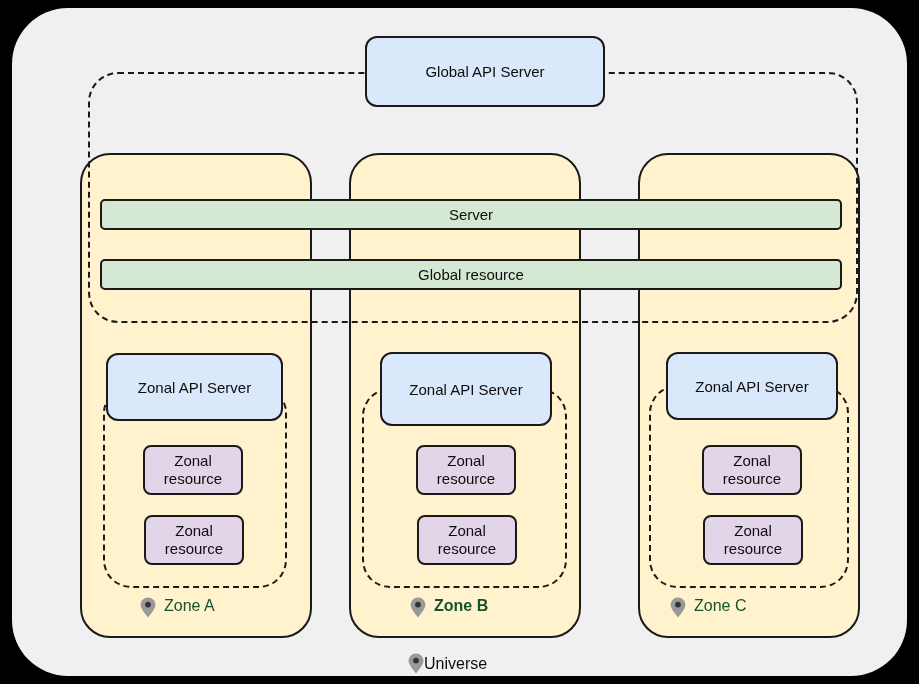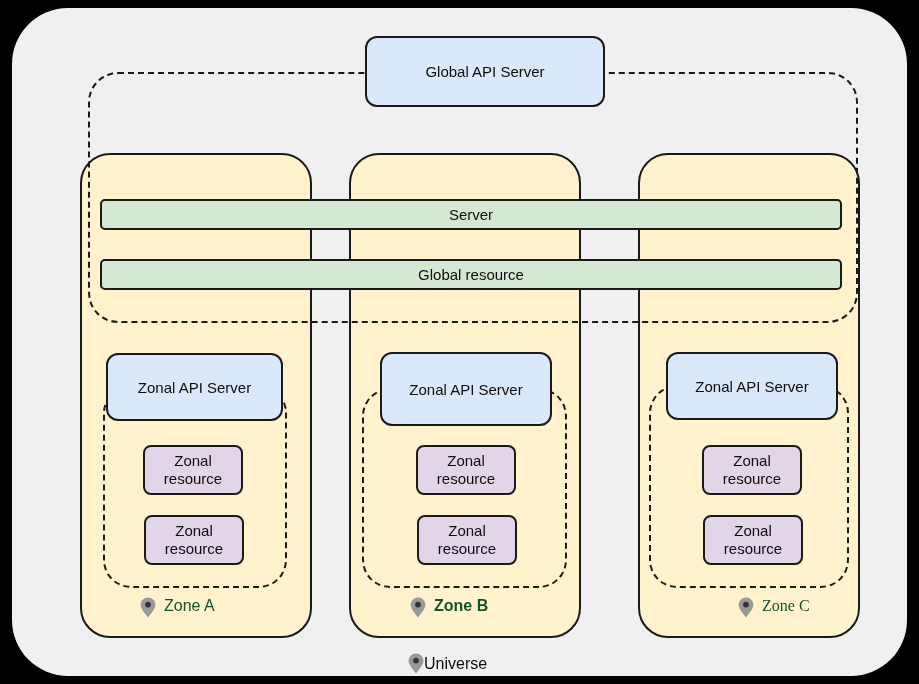--- a/index.html
+++ b/index.html
@@ -157,21 +157,21 @@
     display: flex;
     align-items: flex-start;
     gap: 8px;
     font-size: 16px;
     color: #14532d;
     z-index: 5;
     white-space: nowrap;
   }
   #zone-label-a { left: 128px; top: 589px; }
   #zone-label-b { left: 398px; top: 589px; font-weight: bold; }
-  #zone-label-c { left: 726px; top: 589px; font-family: Liberation Serif, serif; }
+  #zone-label-c { left: 658px; top: 589px; }
   #universe-label {
     position: absolute;
     left: 396px;
     top: 645px;
     display: flex;
     align-items: center;
     font-size: 16px;
     color: #0d0d0d;
     z-index: 5;
     white-space: nowrap;

